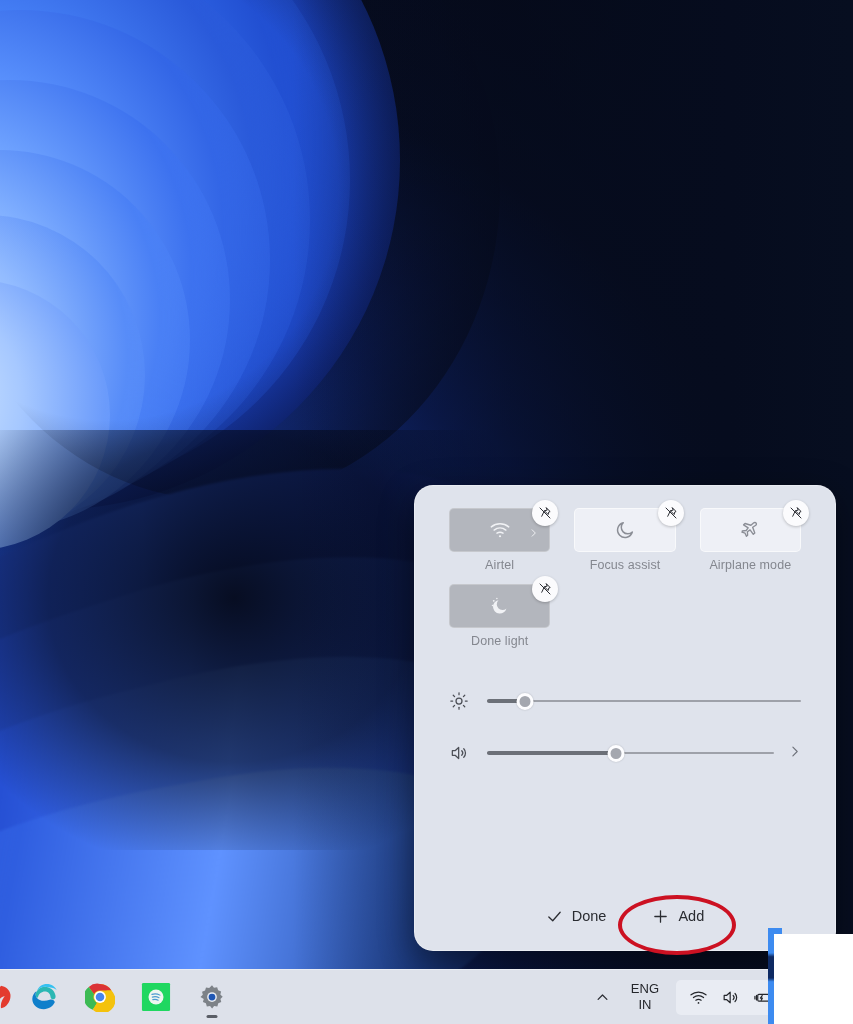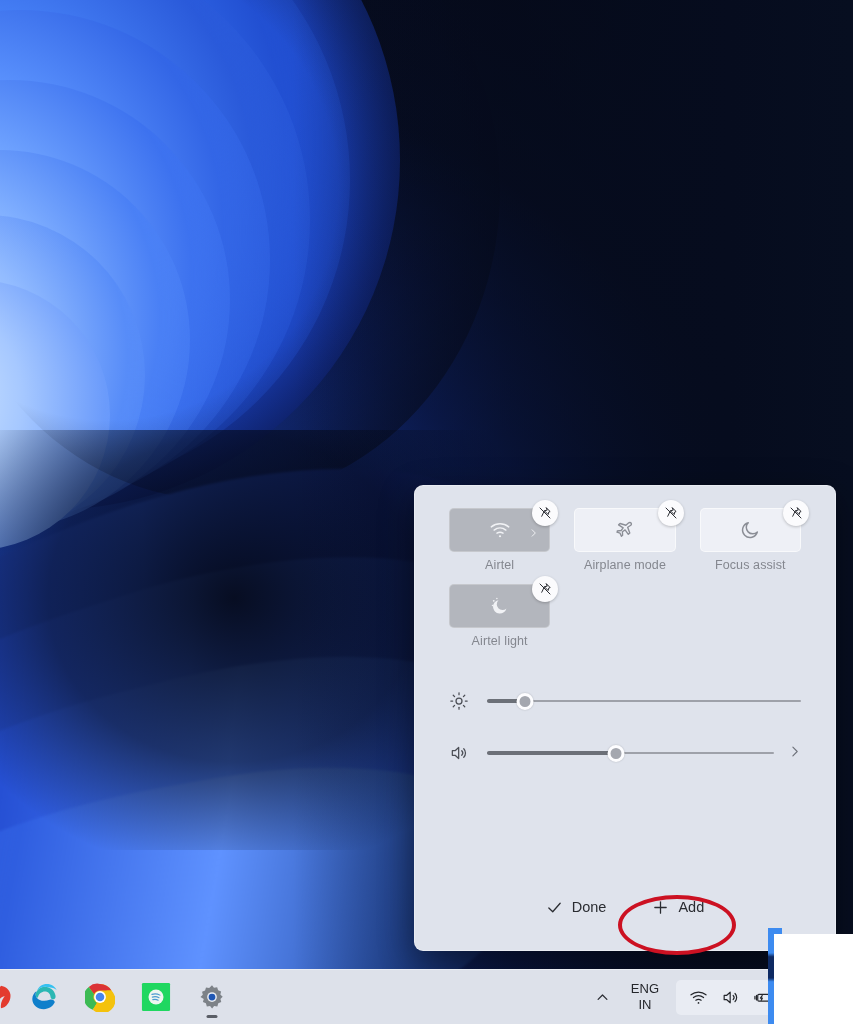--- a/index.html
+++ b/index.html
@@ -75,21 +75,21 @@
     position:absolute; right:0; top:0; width:560px; height:1024px;
     background:linear-gradient(90deg, rgba(5,10,26,0) 0%, rgba(5,10,26,.55) 38%, #060c1e 78%, #070e20 100%);
   }
 
   
   #quick-settings {
     position:absolute;
     left:414px; top:485px;
     width:422px; height:466px;
     background:#dfe3ec;
-    border-radius:9px;
+    border-radius:19px;
     box-shadow:0 10px 34px rgba(0,0,0,.42);
     border:1px solid rgba(255,255,255,.32);
     padding:22px 34px 0 34px;
   }
   .tile-grid {
     display:grid;
     grid-template-columns:repeat(3, 1fr);
     row-gap:12px;
     column-gap:24px;
   }
@@ -161,21 +161,21 @@
     border:3.5px solid #fdfdff;
     transform:translateX(-50%);
     box-shadow:0 0 2px rgba(0,0,0,.2);
   }
   .sl-chev { width:13px; flex:0 0 13px; margin-left:14px; }
   .sl-chev svg { width:100%; height:100%; stroke:#6c7078; }
 
   
   .qs-footer {
     position:absolute;
-    left:0; right:0; bottom:16px;
+    left:0; right:0; bottom:7px;
     height:54px;
     display:flex; align-items:center; justify-content:center;
     gap:30px;
   }
   .qs-btn {
     display:flex; align-items:center; gap:9px;
     font-size:14.5px; color:#2a2c31;
     padding:5px 8px; border-radius:4px;
   }
   .qs-btn svg { width:17px; height:17px; display:block; }
@@ -296,51 +296,51 @@
             </svg>
           </span>
         </div>
         <div class="tile-label">Airtel</div>
       </div>
 
 
       <div class="tile-cell">
         <div class="tile">
           <span class="t-icon">
-            <svg viewBox="0 0 24 24" fill="none" stroke="#8b8e96" stroke-width="1.5" stroke-linejoin="round" stroke-linecap="round">
-              <path d="M3.6 13.1l4.2-.6 2.2-2.8-5-3.3 1.6-1.5 6.4 1.9 2.8-2.4c.9-.8 2.3-.8 2.9.1.6.9.2 2-.8 2.6l-3 1.9 2.3 6.2-1.6 1.5-3.5-4.8-2.9 2 .2 3.9-1.3 1-1.5-3.3-3.4-1.2 1-1.2z"></path>
+            <svg viewBox="0 0 24 24" fill="none" stroke="#8b8e96" stroke-width="1.6" stroke-linecap="round" stroke-linejoin="round">
+              <path d="M20 14.2A8.2 8.2 0 1 1 10.1 4a6.7 6.7 0 0 0 9.9 10.2z"></path>
             </svg>
           </span>
           <span class="pin-badge">
             <svg viewBox="0 0 24 24" fill="none" stroke="#2b2d33" stroke-width="1.7" stroke-linecap="round">
               <path d="M14.5 3.2l6.3 6.3-2.4.9-1 4.2-6.4-6.4 4.2-1z"></path>
               <line x1="11" y1="8.2" x2="6.4" y2="17.6"></line>
               <line x1="3.4" y1="3.4" x2="20.6" y2="20.6"></line>
             </svg>
           </span>
         </div>
-        <div class="tile-label">Airplane mode</div>
+        <div class="tile-label">Focus assist</div>
       </div>
 
       <div class="tile-cell">
         <div class="tile">
           <span class="t-icon">
-            <svg viewBox="0 0 24 24" fill="none" stroke="#8b8e96" stroke-width="1.6" stroke-linecap="round" stroke-linejoin="round">
-              <path d="M20 14.2A8.2 8.2 0 1 1 10.1 4a6.7 6.7 0 0 0 9.9 10.2z"></path>
+            <svg viewBox="0 0 24 24" fill="none" stroke="#8b8e96" stroke-width="1.5" stroke-linejoin="round" stroke-linecap="round">
+              <path d="M3.6 13.1l4.2-.6 2.2-2.8-5-3.3 1.6-1.5 6.4 1.9 2.8-2.4c.9-.8 2.3-.8 2.9.1.6.9.2 2-.8 2.6l-3 1.9 2.3 6.2-1.6 1.5-3.5-4.8-2.9 2 .2 3.9-1.3 1-1.5-3.3-3.4-1.2 1-1.2z"></path>
             </svg>
           </span>
           <span class="pin-badge">
             <svg viewBox="0 0 24 24" fill="none" stroke="#2b2d33" stroke-width="1.7" stroke-linecap="round">
               <path d="M14.5 3.2l6.3 6.3-2.4.9-1 4.2-6.4-6.4 4.2-1z"></path>
               <line x1="11" y1="8.2" x2="6.4" y2="17.6"></line>
               <line x1="3.4" y1="3.4" x2="20.6" y2="20.6"></line>
             </svg>
           </span>
         </div>
-        <div class="tile-label">Focus assist</div>
+        <div class="tile-label">Airplane mode</div>
       </div>
 
       <div class="tile-cell">
         <div class="tile on">
           <span class="t-icon">
             <svg viewBox="0 0 24 24" fill="none" stroke="#f1f2f5" stroke-width="1.4" stroke-linecap="round" stroke-linejoin="round">
               <path d="M19 14.6A7.4 7.4 0 1 1 10.4 5.6a6 6 0 0 0 8.6 9z" fill="#f1f2f5" stroke="none"></path>
               <circle cx="5.2" cy="6.4" r="1" fill="#f1f2f5" stroke="none"></circle>
               <circle cx="8.6" cy="3.8" r=".8" fill="#f1f2f5" stroke="none"></circle>
               <circle cx="3.8" cy="11.4" r=".8" fill="#f1f2f5" stroke="none"></circle>
@@ -348,21 +348,21 @@
             </svg>
           </span>
           <span class="pin-badge">
             <svg viewBox="0 0 24 24" fill="none" stroke="#2b2d33" stroke-width="1.7" stroke-linecap="round">
               <path d="M14.5 3.2l6.3 6.3-2.4.9-1 4.2-6.4-6.4 4.2-1z"></path>
               <line x1="11" y1="8.2" x2="6.4" y2="17.6"></line>
               <line x1="3.4" y1="3.4" x2="20.6" y2="20.6"></line>
             </svg>
           </span>
         </div>
-        <div class="tile-label">Airtel light</div>
+        <div class="tile-label">Done light</div>
       </div>
 
       <div></div>
     </div>
 
     <div class="slider-row first">
       <span class="sl-icon">
         <svg viewBox="0 0 24 24" fill="none" stroke="#4b4e55" stroke-width="1.5" stroke-linecap="round">
           <circle cx="12" cy="12" r="3.6"></circle>
           <line x1="12" y1="2.2" x2="12" y2="4.4"></line>

